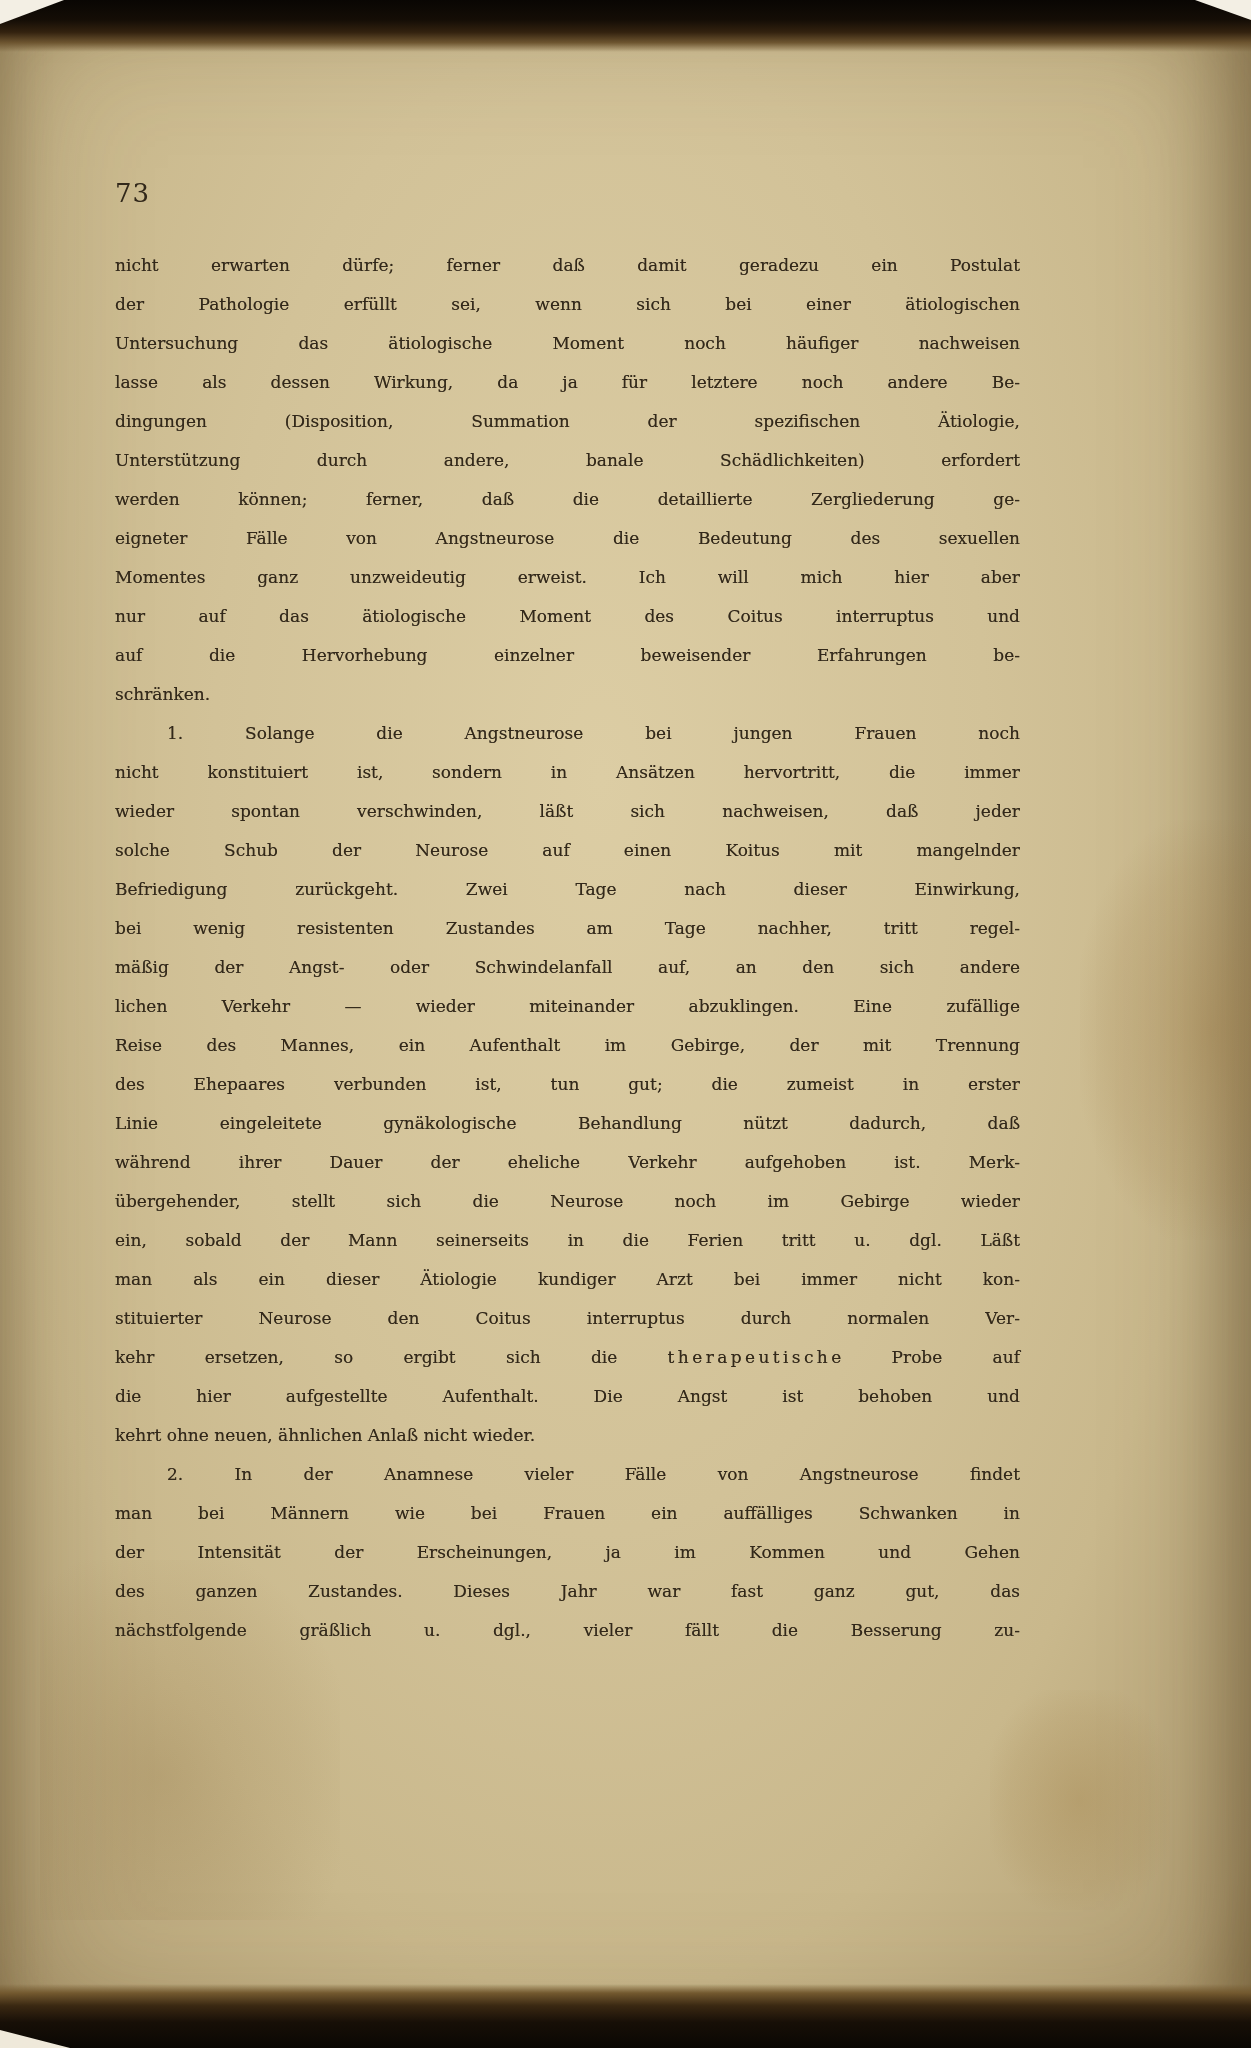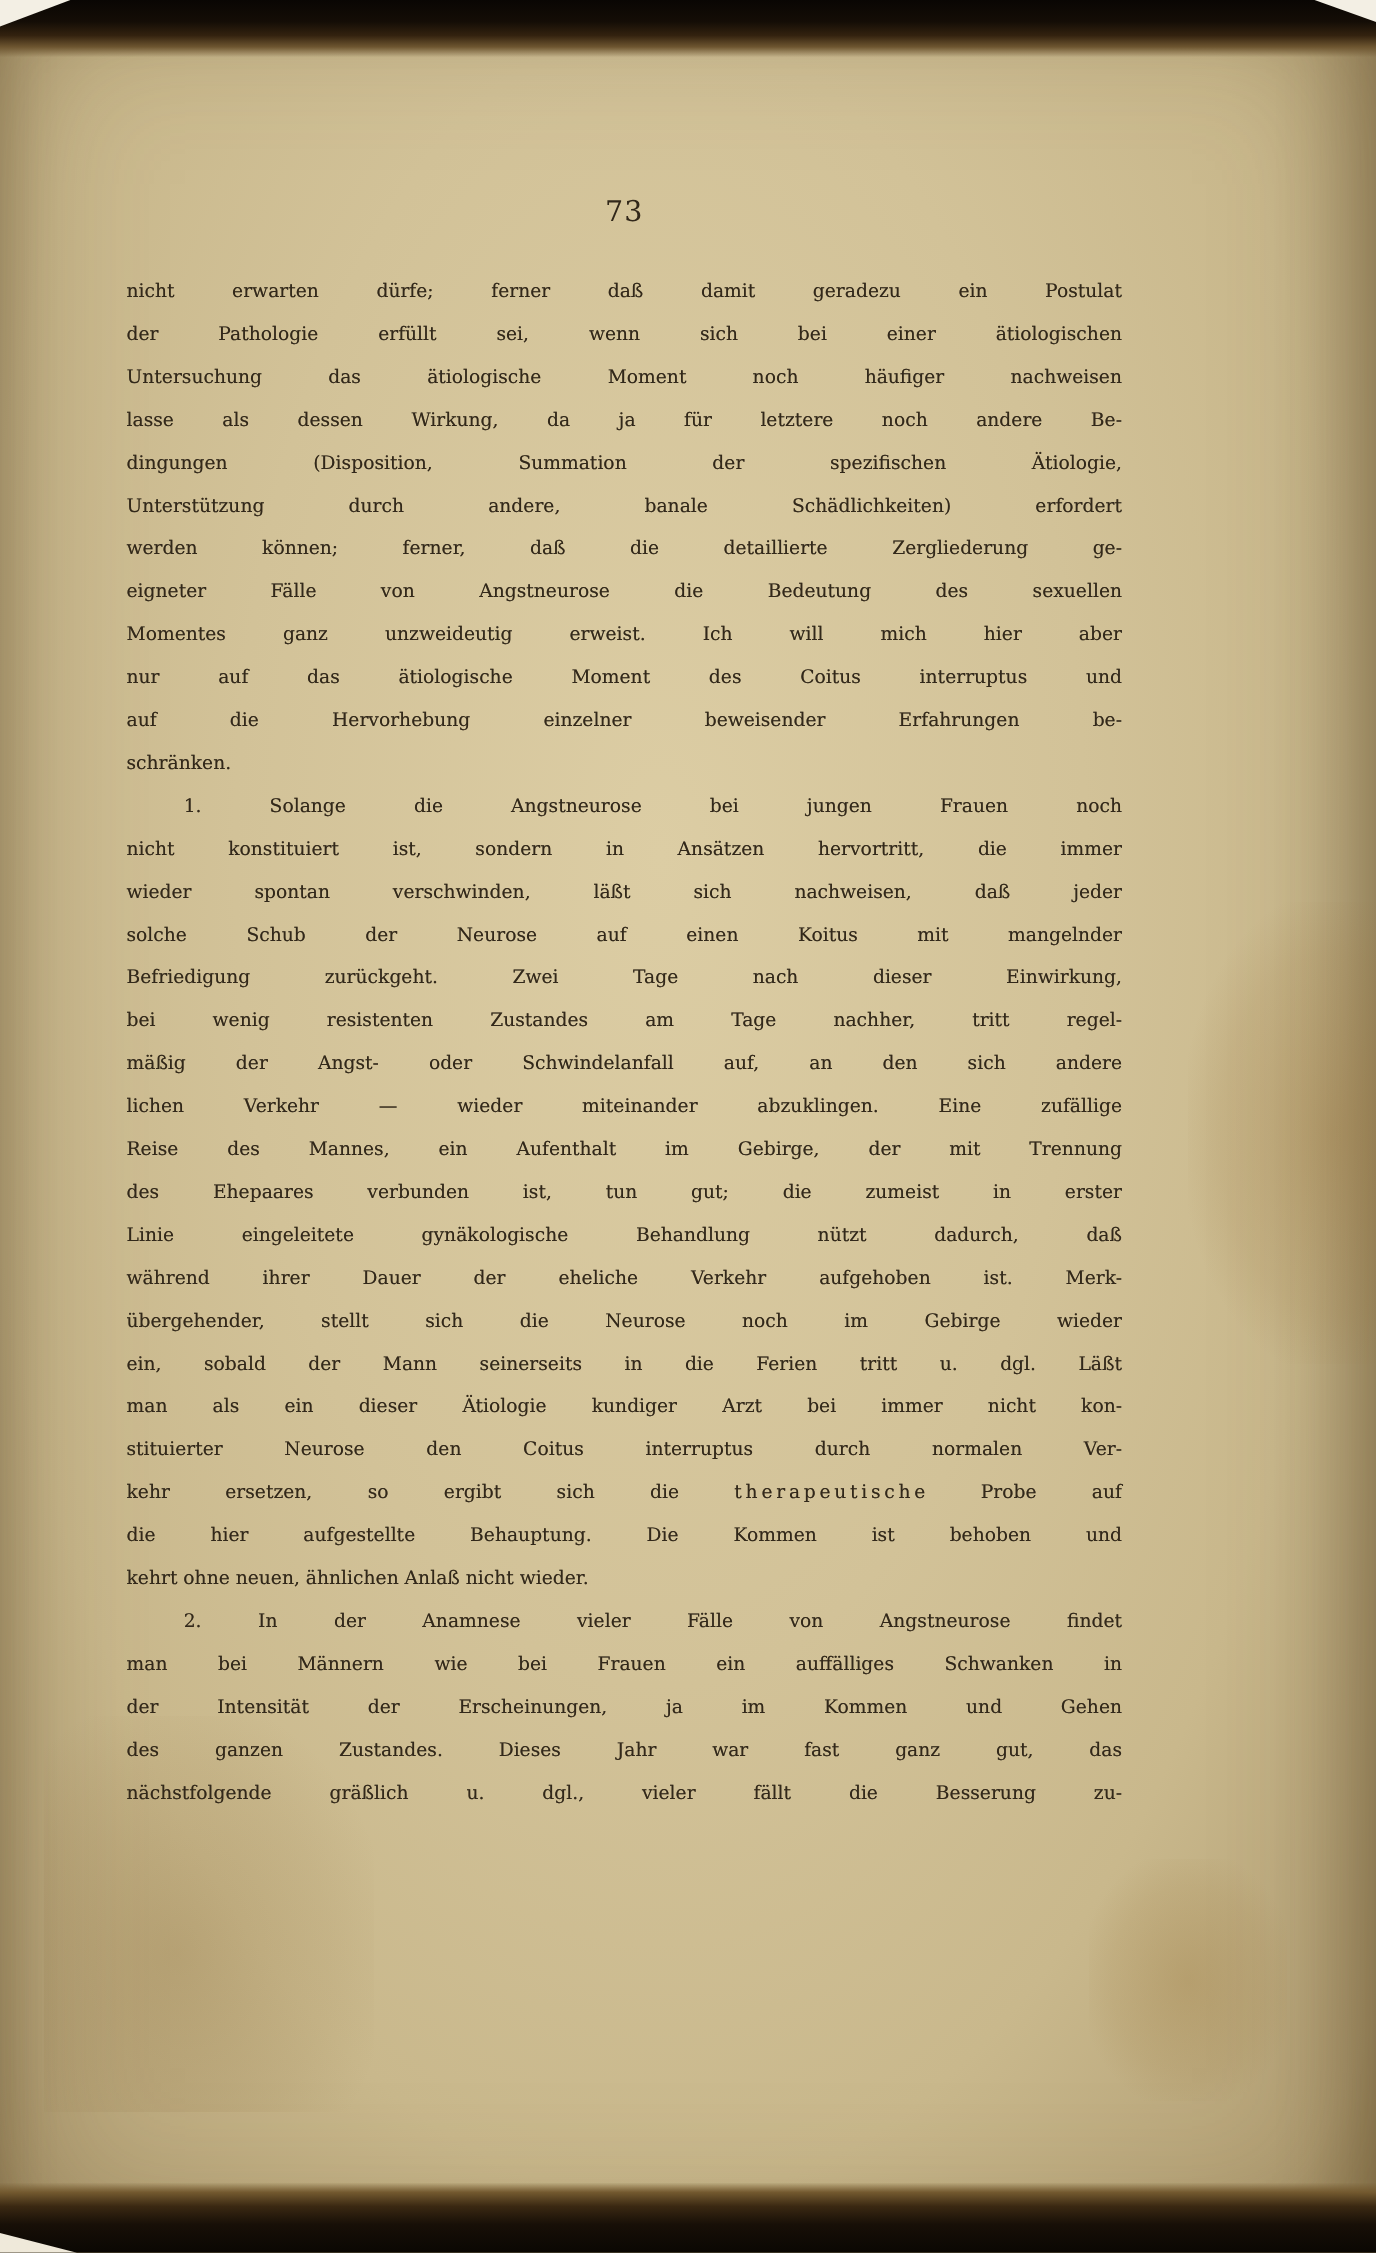--- a/index.html
+++ b/index.html
@@ -75,21 +75,21 @@
     left: 990px; top: 1690px;
     width: 180px; height: 220px;
     background: radial-gradient(ellipse at 50% 50%, rgba(150,112,50,0.26) 0%, rgba(150,112,50,0.10) 55%, rgba(150,112,50,0) 78%);
     pointer-events: none;
   }
   .page-number {
     position: absolute;
     top: 178px;
     left: 115px;
     width: 905px;
-    text-align: center;
+    text-align: left;
     font-size: 26px;
     color: #32281a;
     letter-spacing: 1px;
   }
   .text-block {
     position: absolute;
     top: 246px;
     left: 115px;
     width: 905px;
     color: #32281a;
@@ -154,21 +154,21 @@
         <div class="line">lichen Verkehr — wieder miteinander abzuklingen. Eine zufällige</div>
         <div class="line">Reise des Mannes, ein Aufenthalt im Gebirge, der mit Trennung</div>
         <div class="line">des Ehepaares verbunden ist, tun gut; die zumeist in erster</div>
         <div class="line">Linie eingeleitete gynäkologische Behandlung nützt dadurch, daß</div>
         <div class="line">während ihrer Dauer der eheliche Verkehr aufgehoben ist. Merk-</div>
         <div class="line">übergehender, stellt sich die Neurose noch im Gebirge wieder</div>
         <div class="line">ein, sobald der Mann seinerseits in die Ferien tritt u. dgl. Läßt</div>
         <div class="line">man als ein dieser Ätiologie kundiger Arzt bei immer nicht kon-</div>
         <div class="line">stituierter Neurose den Coitus interruptus durch normalen Ver-</div>
         <div class="line">kehr ersetzen, so ergibt sich die t h e r a p e u t i s c h e Probe auf</div>
-        <div class="line">die hier aufgestellte Behauptung. Die Kommen ist behoben und</div>
+        <div class="line">die hier aufgestellte Aufenthalt. Die Angst ist behoben und</div>
         <div class="line last">kehrt ohne neuen, ähnlichen Anlaß nicht wieder.</div>
       </div>
       <div class="paragraph">
         <div class="line indent">2. In der Anamnese vieler Fälle von Angstneurose findet</div>
         <div class="line">man bei Männern wie bei Frauen ein auffälliges Schwanken in</div>
         <div class="line">der Intensität der Erscheinungen, ja im Kommen und Gehen</div>
         <div class="line">des ganzen Zustandes. Dieses Jahr war fast ganz gut, das</div>
         <div class="line">nächstfolgende gräßlich u. dgl., vieler fällt die Besserung zu-</div>
       </div>
     </div>

